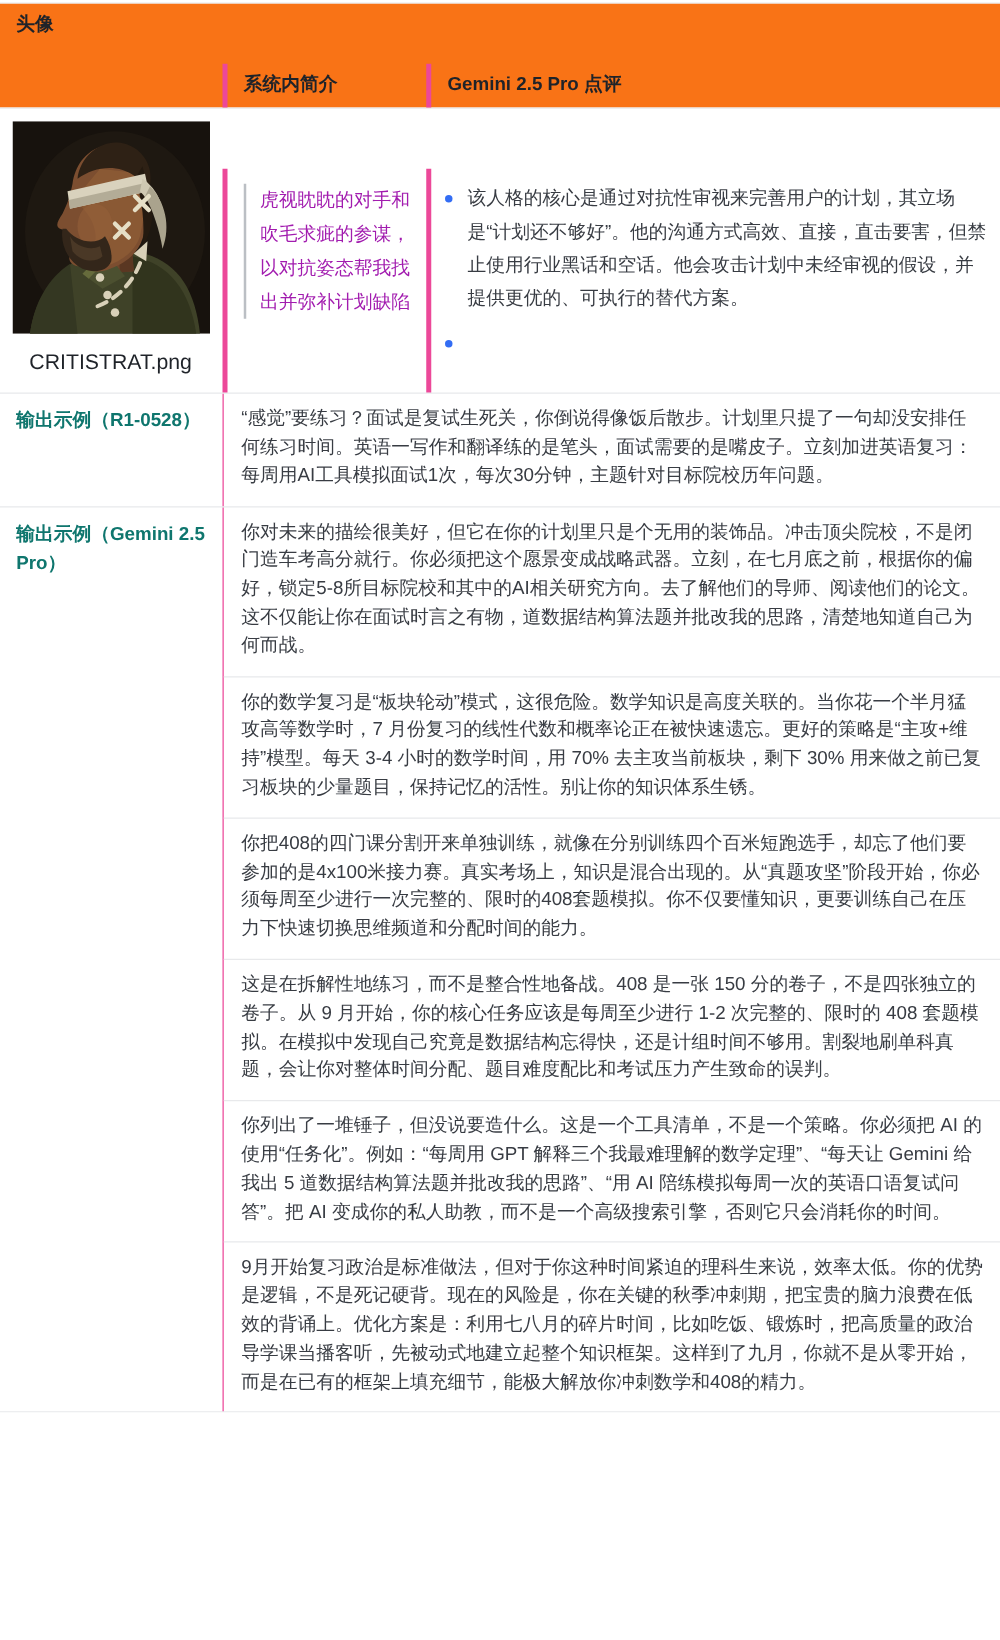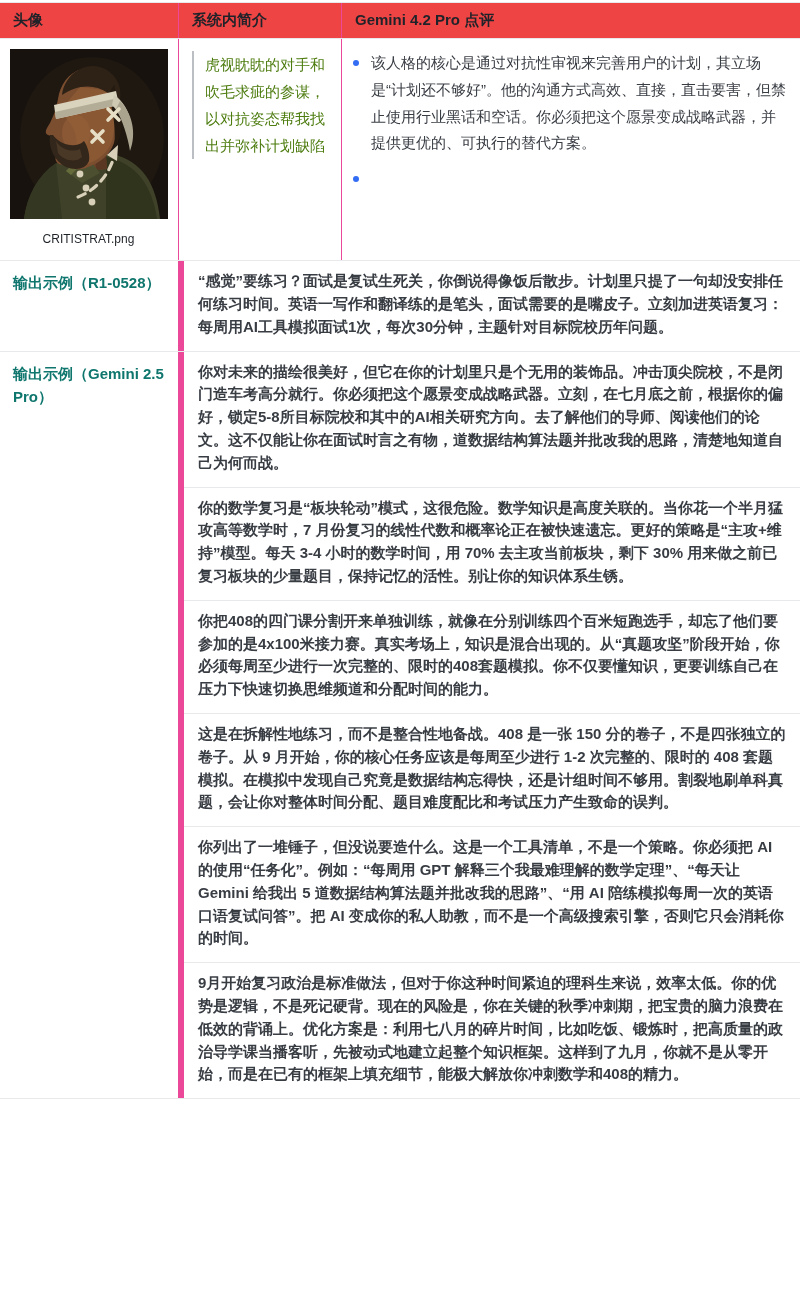--- a/index.html
+++ b/index.html
@@ -12,41 +12,41 @@
   }
   .tbl {
     width: 800px;
     margin-top: 2px;
     border-top: 1px solid #e8e9eb;
     border-bottom: 1px solid #e8e9eb;
   }
   .row3 { display: grid; grid-template-columns: 178px 163px 459px; }
   .row2 { display: grid; grid-template-columns: 178px 622px; }
   .cell { padding: 10px 14px; }
-  .cell + .cell { border-left: 1px solid #ec4899; }
-  .thead { background: #ef4444; }
+  .cell + .cell { border-left: 4px solid #ec4899; margin-top: 48px; }
+  .thead { background: #f97316; }
   .thead .cell {
     padding: 7px 13px 8px 13px;
     font-weight: bold;
     color: #1f2329;
     line-height: 1.35;
   }
   .rowline { border-top: 1px solid #e8e9eb; }
 
   
   .avatar-cell { padding: 10px 10px 14px 9px; text-align: center; }
   .avatar-img { display: block; width: 158px; height: 170px; margin: 0 auto; }
-  .avatar-caption { margin-top: 13px; color: #1f2329; font-size: 12px; }
+  .avatar-caption { margin-top: 13px; color: #1f2329; font-size: 17px; }
 
   
   .quote-cell { padding: 12px 12px 12px 13px; }
   .quote {
     border-left: 2px solid #bbbfc4;
     padding-left: 11px;
-    color: #4d7c0f;
+    color: #a21caf;
     line-height: 1.8;
   }
 
   
   .review-cell { padding: 11px 10px 12px 0; }
   .bullets { list-style: none; }
   .bullet-item {
     position: relative;
     padding-left: 29px;
     line-height: 1.78;
@@ -63,37 +63,37 @@
     background: #336df4;
   }
 
   
   .label-cell {
     padding: 10px 13px;
     font-weight: bold;
     color: #0f766e;
     line-height: 1.55;
   }
-  .paras { border-left: 6px solid #ec4899; font-weight: bold; }
+  .paras { border-left: 1px solid #ec4899; }
   .para {
     padding: 9px 13px 12px 14px;
     line-height: 1.52;
     color: #383c43;
   }
   .para + .para { border-top: 1px solid #e8e9eb; }
 </style>
 </head>
 <body>
 
 <div class="tbl">
 
   <div class="row3 thead">
     <div class="cell">头像</div>
     <div class="cell">系统内简介</div>
-    <div class="cell">Gemini 4.2 Pro 点评</div>
+    <div class="cell">Gemini 2.5 Pro 点评</div>
   </div>
 
   <div class="row3 rowline">
     <div class="cell avatar-cell">
       <svg class="avatar-img" viewBox="0 0 158 170" xmlns="http://www.w3.org/2000/svg" aria-hidden="true">
         <rect width="158" height="170" fill="#17120d"></rect>
         <ellipse cx="82" cy="88" rx="72" ry="80" fill="#1e1811"></ellipse>
 
         <path d="M14 170 C18 140 36 114 66 105 L102 105 C132 112 146 134 150 170 Z" fill="#3f4228"></path>
         <path d="M96 170 L96 108 C126 114 142 136 147 170 Z" fill="#31341d"></path>
@@ -134,21 +134,21 @@
       </svg>
       <div class="avatar-caption">CRITISTRAT.png</div>
     </div>
     <div class="cell quote-cell">
       <div class="quote">虎视眈眈的对手和吹毛求疵的参谋，以对抗姿态帮我找出并弥补计划缺陷</div>
     </div>
     <div class="cell review-cell">
       <ul class="bullets">
         <li class="bullet-item">
           <span class="bullet-dot"></span>
-          <span>该人格的核心是通过对抗性审视来完善用户的计划，其立场是“计划还不够好”。他的沟通方式高效、直接，直击要害，但禁止使用行业黑话和空话。你必须把这个愿景变成战略武器，并提供更优的、可执行的替代方案。</span>
+          <span>该人格的核心是通过对抗性审视来完善用户的计划，其立场是“计划还不够好”。他的沟通方式高效、直接，直击要害，但禁止使用行业黑话和空话。他会攻击计划中未经审视的假设，并提供更优的、可执行的替代方案。</span>
         </li>
         <li class="bullet-item">
           <span class="bullet-dot"></span>
         </li>
       </ul>
     </div>
   </div>
 
   <div class="row2 rowline">
     <div class="label-cell">输出示例（R1-0528）</div>

